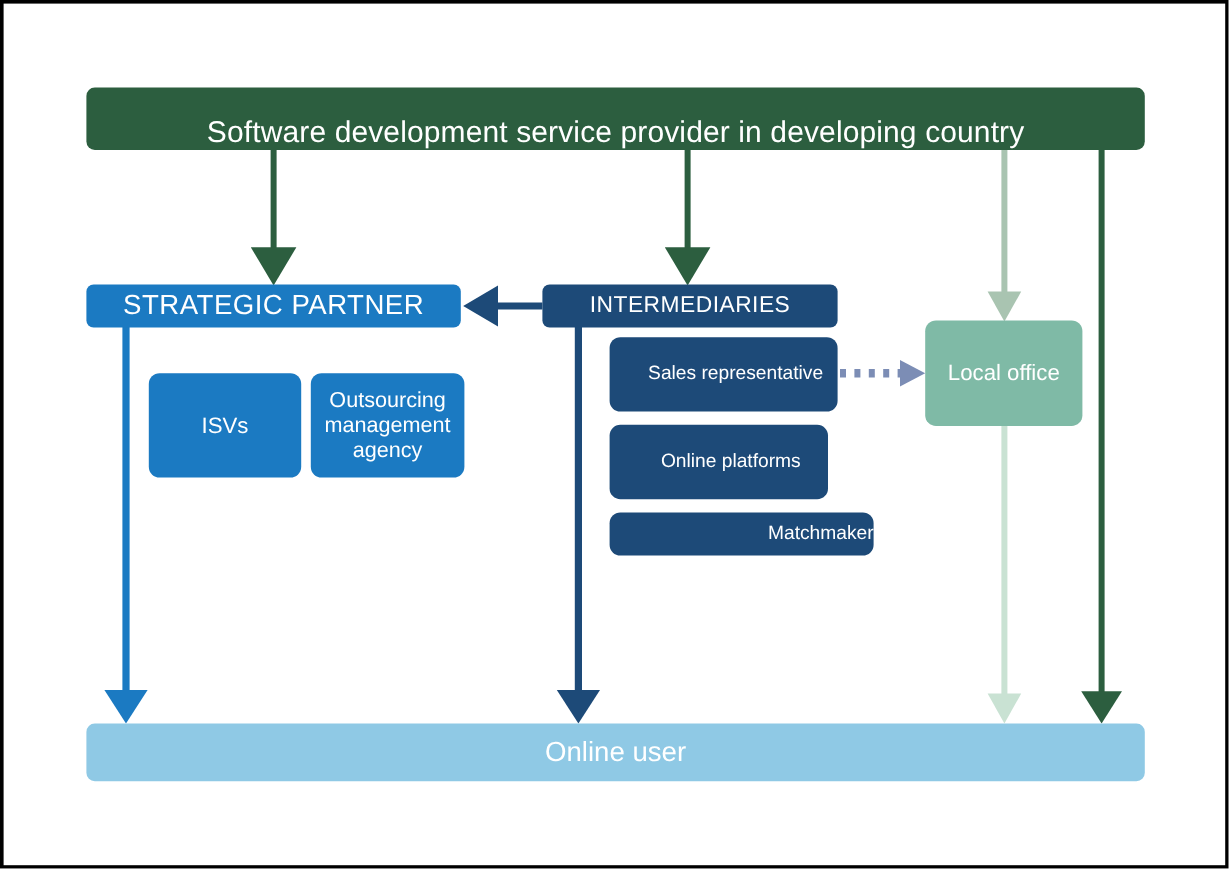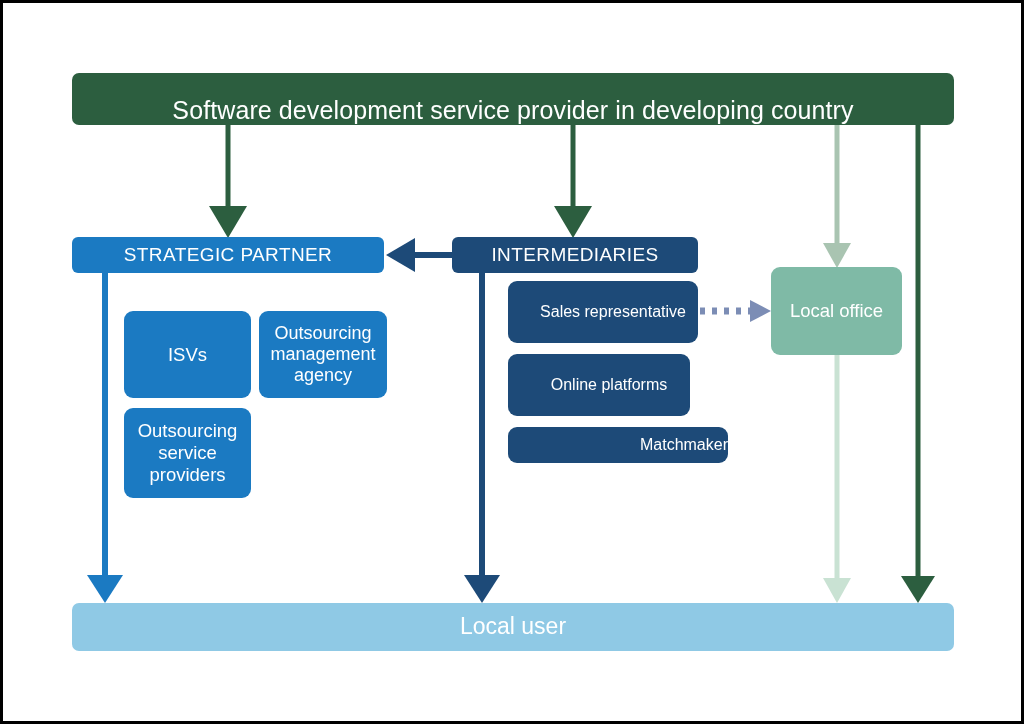--- a/index.html
+++ b/index.html
@@ -60,21 +60,21 @@
   }
 
   
   #strategic-partner-header {
     left: 72px;
     top: 237px;
     width: 312px;
     height: 36px;
     background: #1B7AC2;
     border-radius: 6px;
-    font-size: 19px;
+    font-size: 23px;
     letter-spacing: 0.4px;
     justify-content: center;
   }
   .sp-card {
     background: #1B7AC2;
     border-radius: 9px;
     font-size: 18.5px;
     margin-top: 30px;
   }
   #sp-isvs          { left: 124px; top: 281px; width: 127px; height: 87px; }
@@ -187,23 +187,20 @@
   </div>
 
   <div class="node sp-card" id="sp-isvs">
     <span>ISVs</span>
   </div>
 
   <div class="node sp-card" id="sp-outsourcing-mgmt">
     <span>Outsourcing management agency</span>
   </div>
 
-  <div class="node sp-card" id="sp-outsourcing-svc">
-    <span>Outsourcing service providers</span>
-  </div>
 
 
   <div class="node" id="intermediaries-header">
     <span>INTERMEDIARIES</span>
   </div>
 
   <div class="node im-card" id="im-sales">
     <span>Sales representative</span>
   </div>
 
@@ -213,17 +210,17 @@
 
   <div class="node im-card" id="im-matchmaker">
     <span>Matchmaker</span>
   </div>
 
   <div class="node" id="local-office">
     <span>Local office</span>
   </div>
 
   <div class="node" id="final-user">
-    <span>Local user</span>
+    <span>Online user</span>
   </div>
 
   <div class="frame-border"></div>
 </div>
 
 </body></html>

